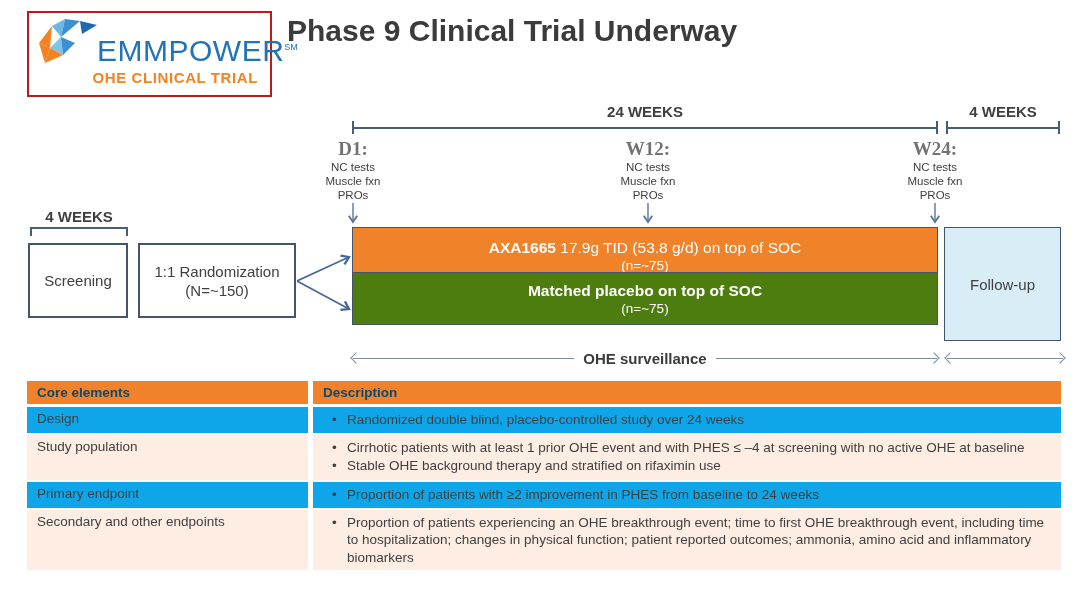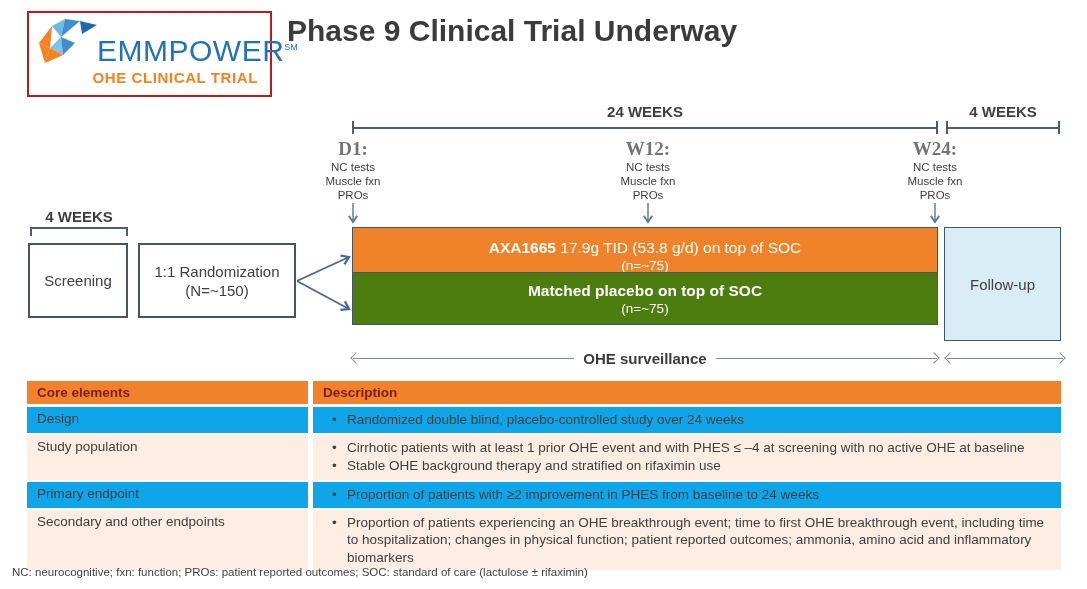--- a/index.html
+++ b/index.html
@@ -65,21 +65,21 @@
   .chev-right { transform:rotate(-45deg); margin-left:-7px; }
   .surv-label { padding:0 9px; font-size:15px; font-weight:600; color:#3B3B3B; white-space:nowrap; }
 
   
   .table { left:27px; top:381px; width:1034px; font-size:13.5px; }
   .trow, .thead { display:flex; }
   .thead { margin-bottom:3px; }
   .trow { margin-bottom:2px; }
   .c1 { width:281px; margin-right:5px; flex:none; }
   .c2 { flex:1; }
-  .th { background:#F0822C; color:#7f1d1d; font-weight:700; height:23px; line-height:23px; padding-left:10px; }
+  .th { background:#F0822C; color:#0c4a6e; font-weight:700; height:23px; line-height:23px; padding-left:10px; }
   .cell { padding:4px 8px 4px 10px; }
   .band-dark { background:#0ea5e9; }
   .band-light { background:#FDEDE3; }
   .r1 { min-height:26px; } .r2 { min-height:45px; } .r3 { min-height:25px; } .r4 { min-height:52px;border-radius:20px; }
   .bullet { display:flex; line-height:17.5px; }
   .bullet::before { content:"\2022"; flex:none; width:15px; margin-left:9px; }
   .bullet span { flex:1; padding-right:6px; }
 
   .footnote { left:12px; top:566px; font-size:11.5px; color:#3F3F3F; }
 </style>
@@ -244,15 +244,14 @@
     <div class="trow r4">
       <div class="c1 cell band-light">Secondary and other endpoints</div>
       <div class="c2 cell band-light">
         <div class="bullet">
             <span>Proportion of patients experiencing an OHE breakthrough event; time to first OHE breakthrough event, including time to hospitalization; changes in physical function; patient reported outcomes; ammonia, amino acid and inflammatory biomarkers</span>
           </div>
       </div>
     </div>
   </div>
 
-  <div class="abs footnote">NC: neurocognitive; fxn: function; PROs: patient reported outcomes; SOC: standard of care (lactulose ± rifaximin)</div>
 
 </div>
 
 </body></html>

